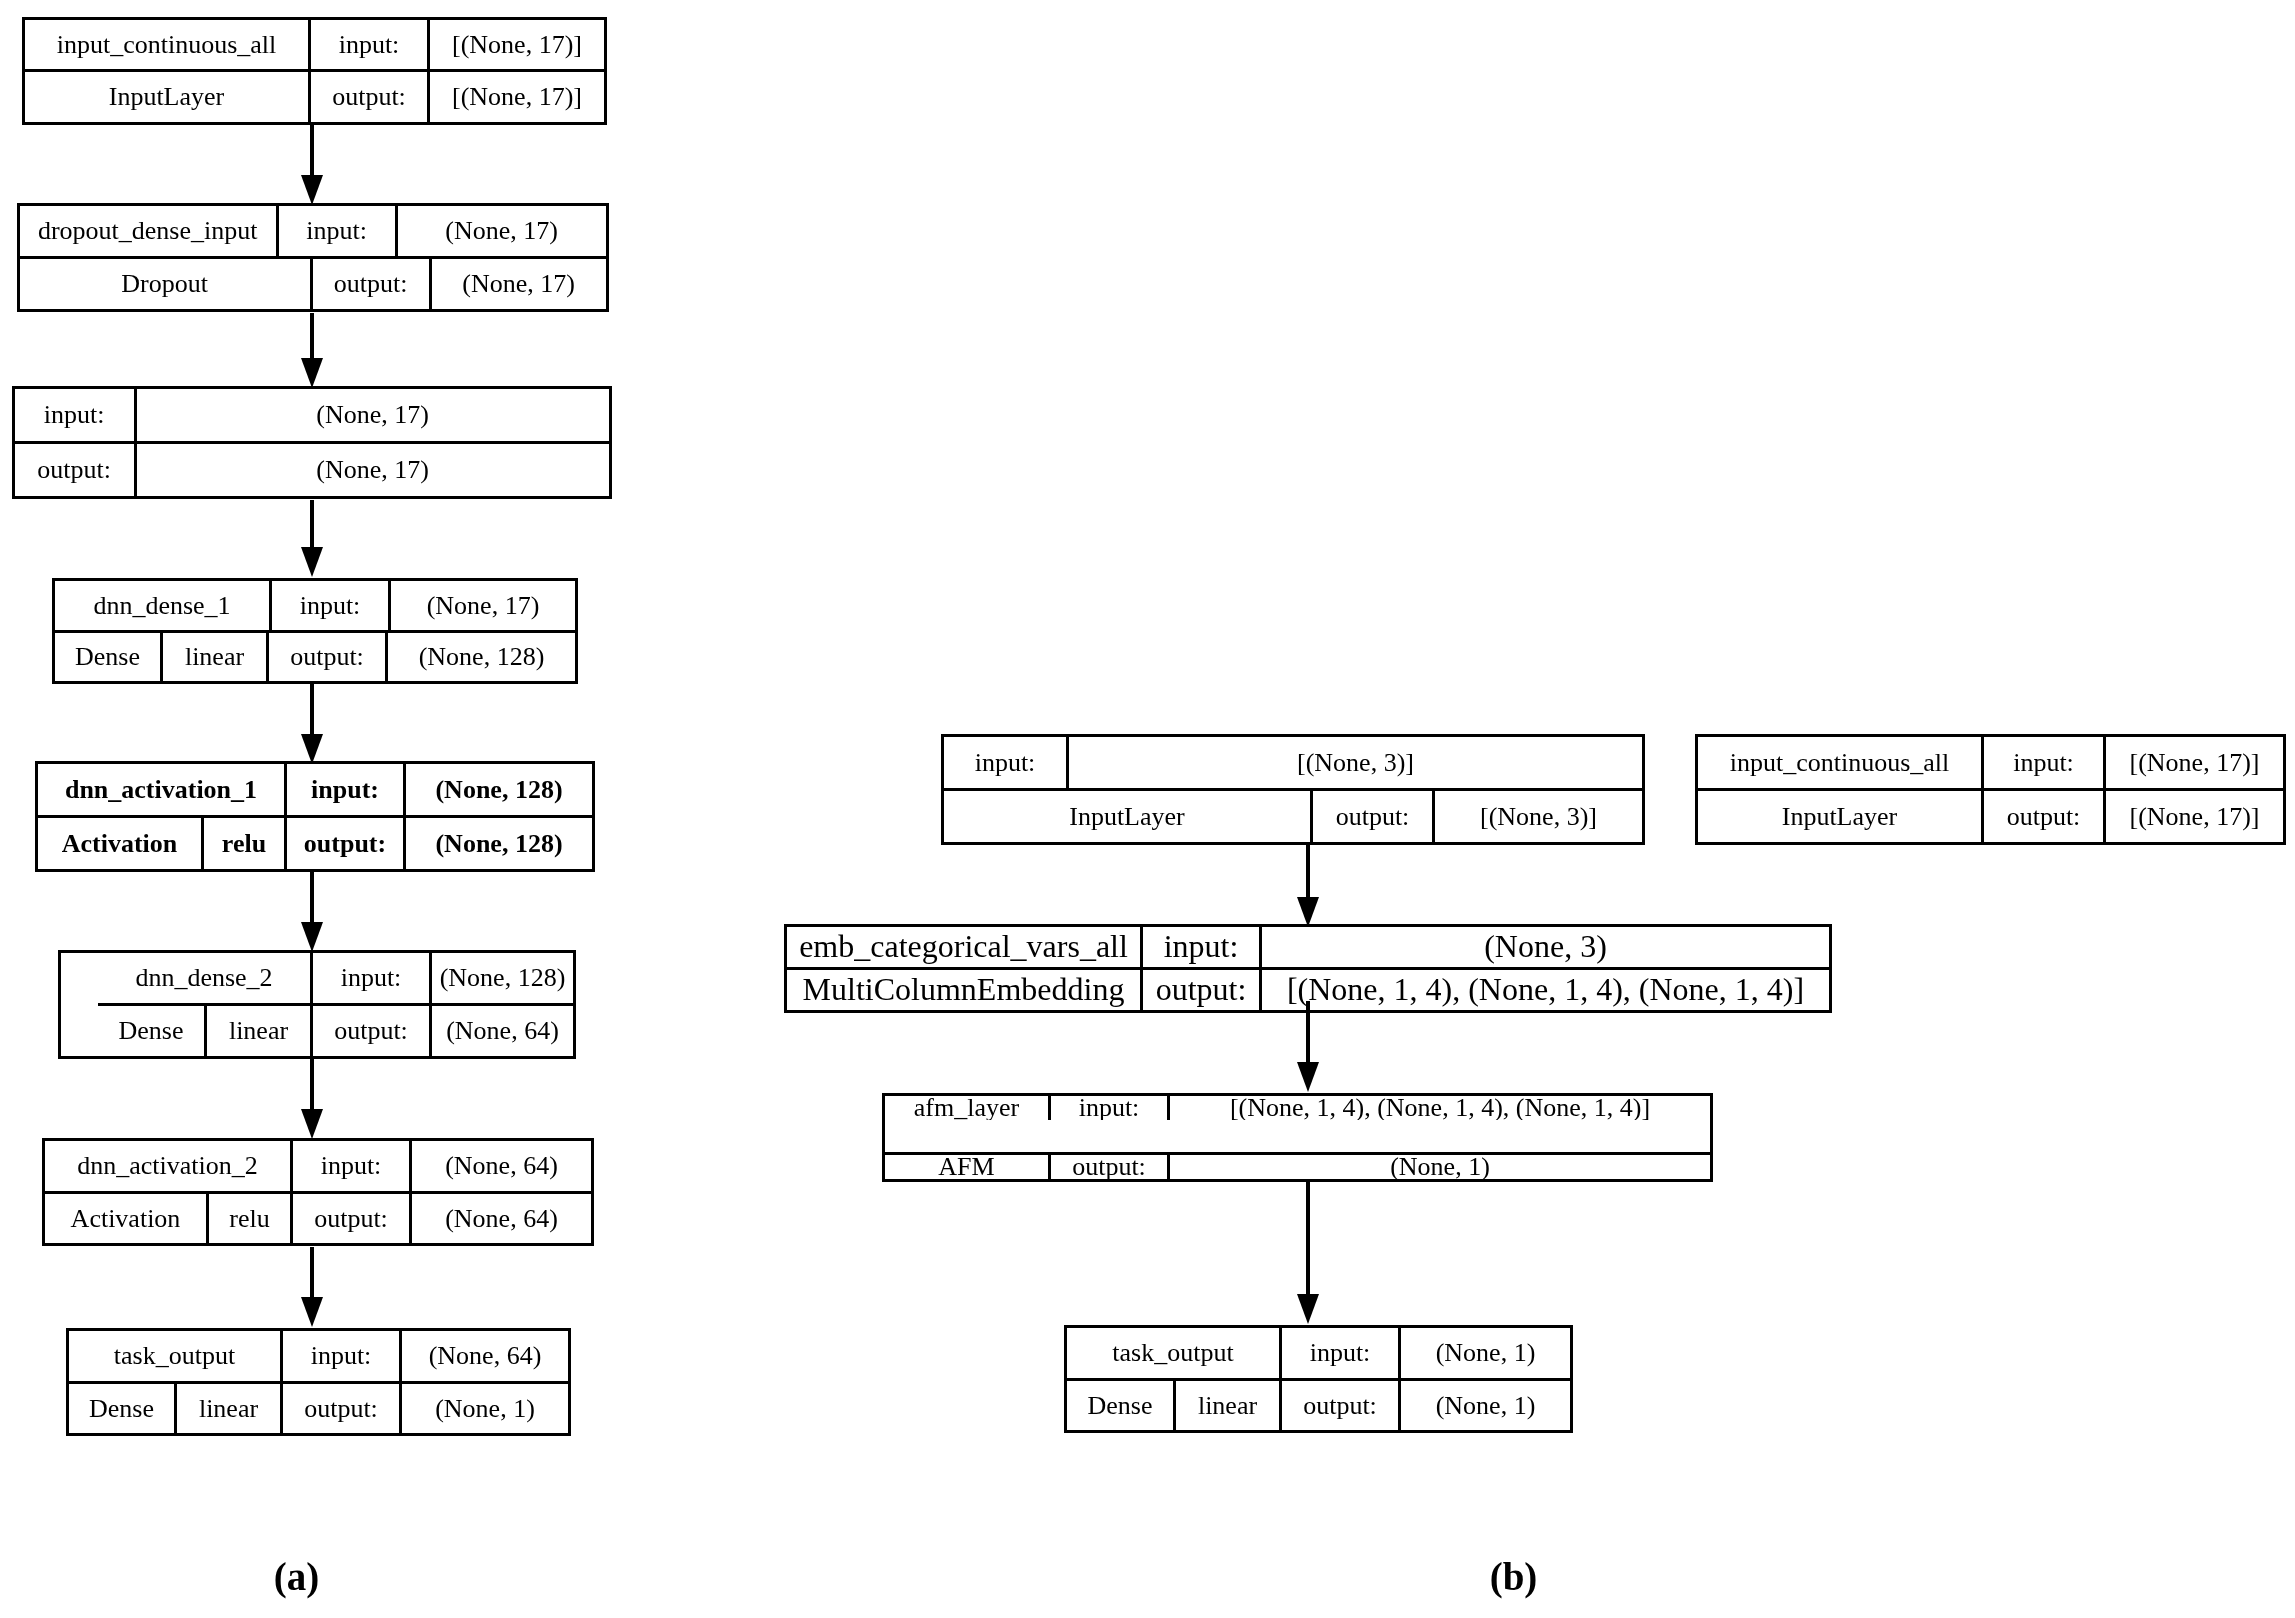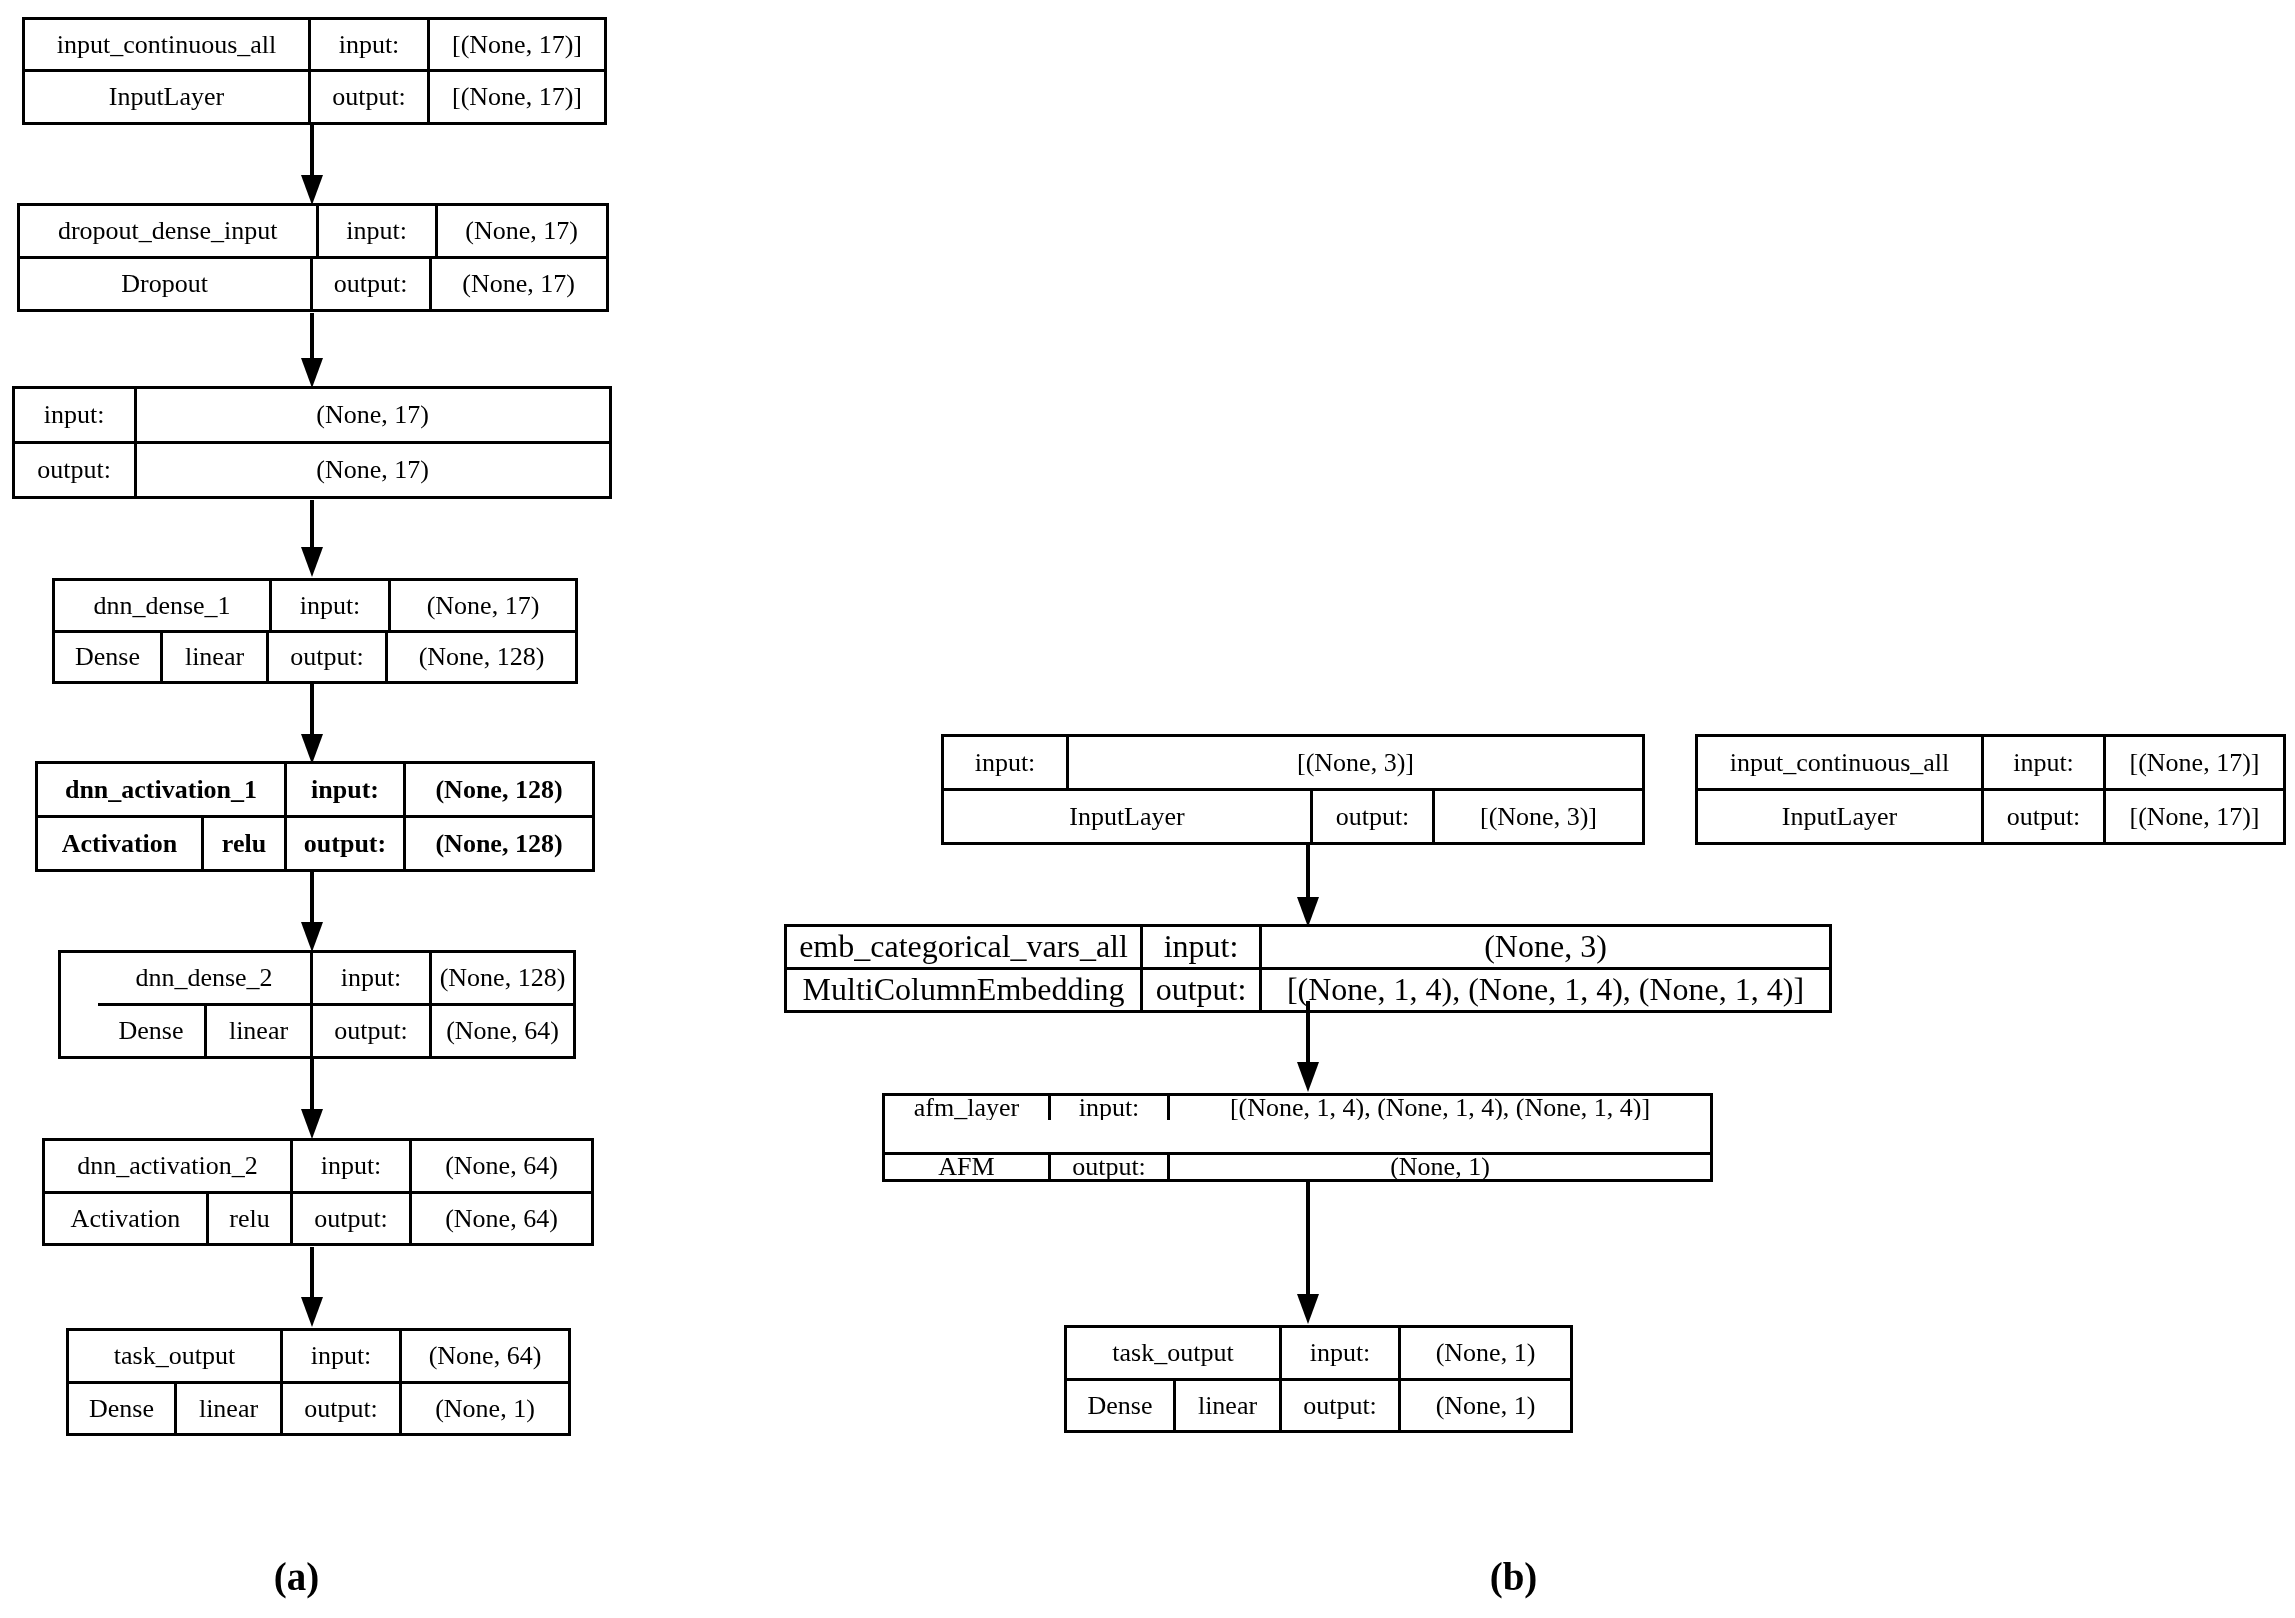--- a/index.html
+++ b/index.html
@@ -98,21 +98,21 @@
         <div class="cell c-io" style="width:119px;">output:</div>
         <div class="cell c-shape">[(None, 17)]</div>
       </div>
     </div>
 
     <div class="edge" style="left:310px; top:125px; width:3.9px; height:55px;"></div>
     <div class="arrowhead" style="left:301px; top:175px;"></div>
 
     <div class="node" style="left:16.7px; top:203px; width:592px; height:109px; font-size:26px;">
       <div class="row">
-        <div class="cell c-name" style="width:296px;">dropout_dense_input</div>
+        <div class="cell c-name" style="width:256px;">dropout_dense_input</div>
         <div class="cell c-io" style="width:119px;">input:</div>
         <div class="cell c-shape">(None, 17)</div>
       </div>
       <div class="row">
         <div class="cell c-name" style="width:290px;">Dropout</div>
         <div class="cell c-io" style="width:119px;">output:</div>
         <div class="cell c-shape">(None, 17)</div>
       </div>
     </div>
 

